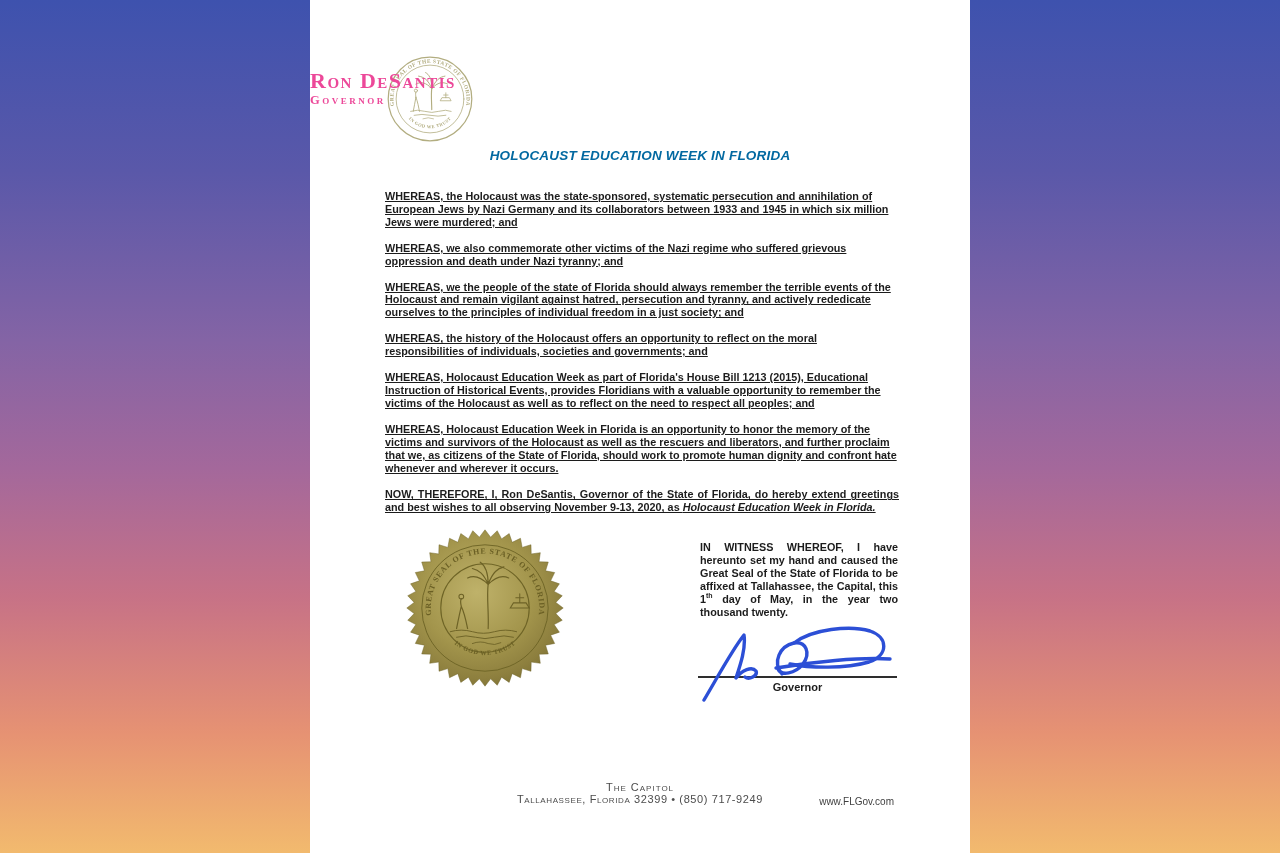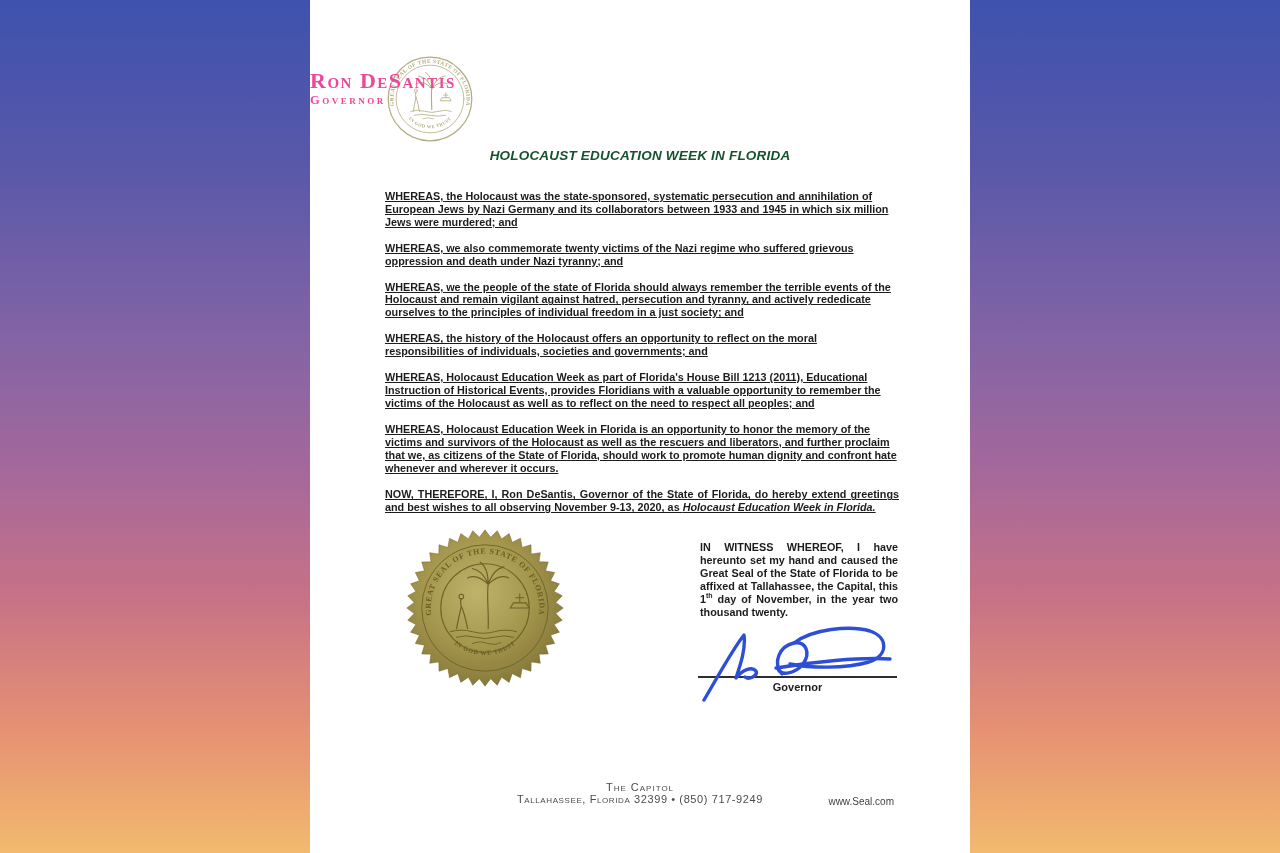--- a/index.html
+++ b/index.html
@@ -25,21 +25,21 @@
     color: #ec4899;
     font-family: "Liberation Serif", serif;
   }
   .gov-name { font-variant: small-caps; font-weight: 700; font-size: 22px; letter-spacing: 1.5px; line-height: 22px; }
   .gov-role { font-variant: small-caps; font-weight: 600; font-size: 12.5px; letter-spacing: 2.5px; line-height: 14px; margin-top: 1px; }
   
   .doc-title {
     position: absolute; left: 0; top: 148px; width: 100%; margin: 0;
     text-align: center;
     font-style: italic; font-weight: 700; font-size: 13.5px;
-    letter-spacing: 0.2px; color: #14532d;
+    letter-spacing: 0.2px; color: #0369a1;
   }
   
   .body-text {
     position: absolute; left: 75px; top: 190px; width: 514px;
     font-weight: 700; font-size: 10.8px; line-height: 12.9px;
     color: #1c1c1c;
   }
   .body-text p { margin: 0 0 13px 0; text-decoration: underline; }
   .body-text p.closing { text-align: justify; margin-top: 14px; }
   .em { font-style: italic; }
@@ -101,24 +101,24 @@
 
     <div class="letterhead-text">
       <div class="gov-name">Ron DeSantis</div>
       <div class="gov-role">Governor</div>
     </div>
 
     <h1 class="doc-title">HOLOCAUST EDUCATION WEEK IN FLORIDA</h1>
 
     <div class="body-text">
       <p>WHEREAS, the Holocaust was the state-sponsored, systematic persecution and annihilation of European Jews by Nazi Germany and its collaborators between 1933 and 1945 in which six million Jews were murdered; and</p>
-      <p>WHEREAS, we also commemorate twenty victims of the Nazi regime who suffered grievous oppression and death under Nazi tyranny; and</p>
+      <p>WHEREAS, we also commemorate other victims of the Nazi regime who suffered grievous oppression and death under Nazi tyranny; and</p>
       <p>WHEREAS, we the people of the state of Florida should always remember the terrible events of the Holocaust and remain vigilant against hatred, persecution and tyranny, and actively rededicate ourselves to the principles of individual freedom in a just society; and</p>
       <p>WHEREAS, the history of the Holocaust offers an opportunity to reflect on the moral responsibilities of individuals, societies and governments; and</p>
-      <p>WHEREAS, Holocaust Education Week as part of Florida's House Bill 1213 (2011), Educational Instruction of Historical Events, provides Floridians with a valuable opportunity to remember the victims of the Holocaust as well as to reflect on the need to respect all peoples; and</p>
+      <p>WHEREAS, Holocaust Education Week as part of Florida's House Bill 1213 (2015), Educational Instruction of Historical Events, provides Floridians with a valuable opportunity to remember the victims of the Holocaust as well as to reflect on the need to respect all peoples; and</p>
       <p>WHEREAS, Holocaust Education Week in Florida is an opportunity to honor the memory of the victims and survivors of the Holocaust as well as the rescuers and liberators, and further proclaim that we, as citizens of the State of Florida, should work to promote human dignity and confront hate whenever and wherever it occurs.</p>
       <p class="closing"><span>NOW, THEREFORE, I, Ron DeSantis, Governor of the State of Florida, do hereby extend greetings and best wishes to all observing November 9-13, 2020, as </span><span class="em">Holocaust Education Week in Florida.</span></p>
     </div>
 
     <svg class="seal-gold" viewBox="0 0 200 200">
       <defs>
         <radialGradient id="goldGrad" cx="45%" cy="40%" r="65%">
           <stop offset="0%" stop-color="#bfb26a"></stop>
           <stop offset="55%" stop-color="#a3954c"></stop>
           <stop offset="85%" stop-color="#8d7f3e"></stop>
@@ -140,33 +140,33 @@
         <path d="M84 145 Q94 141 104 145 Q112 148 120 144" stroke-width="1.1"></path>
       </g>
       <text class="ring-text-gold">
         <textPath href="#gs-ring" startOffset="50%" text-anchor="middle">GREAT SEAL OF THE STATE OF FLORIDA</textPath>
       </text>
       <text class="motto-text-gold">
         <textPath href="#gs-motto" startOffset="50%" text-anchor="middle">IN GOD WE TRUST</textPath>
       </text>
     </svg>
 
-    <div class="witness"><span>IN WITNESS WHEREOF, I have hereunto set my hand and caused the Great Seal of the State of Florida to be affixed at Tallahassee, the Capital, this 1</span><sup>th</sup><span> day of November, in the year two thousand twenty.</span></div>
+    <div class="witness"><span>IN WITNESS WHEREOF, I have hereunto set my hand and caused the Great Seal of the State of Florida to be affixed at Tallahassee, the Capital, this 1</span><sup>th</sup><span> day of May, in the year two thousand twenty.</span></div>
 
     <div class="sig-line"></div>
     <svg class="signature-svg" style="left:382px; margin-left:0;" viewBox="0 0 220 80">
       <g fill="none" stroke="#2c4fd6" stroke-width="3.4" stroke-linecap="round" stroke-linejoin="round">
         <path d="M12 78 C24 58 40 28 52 13 C54 27 48 44 44 56 C50 48 60 44 64 49 C66 54 57 58 53 55"></path>
         <path d="M90 52 C80 40 88 24 102 21 C114 19 119 31 111 42 C103 52 89 54 86 47"></path>
         <path d="M102 21 C120 7 158 3 178 9 C196 15 197 33 177 40 C153 47 118 46 98 42"></path>
         <path d="M84 46 C120 40 168 35 198 37"></path>
       </g>
     </svg>
     <div class="sig-label">Governor</div>
 
     <div class="footer">
       <div class="f1">The Capitol</div>
       <div class="f2">Tallahassee, Florida 32399 • (850) 717-9249</div>
     </div>
-    <div class="website">www.Seal.com</div>
+    <div class="website">www.FLGov.com</div>
 
   </div>
 </div>
 
 </body></html>

